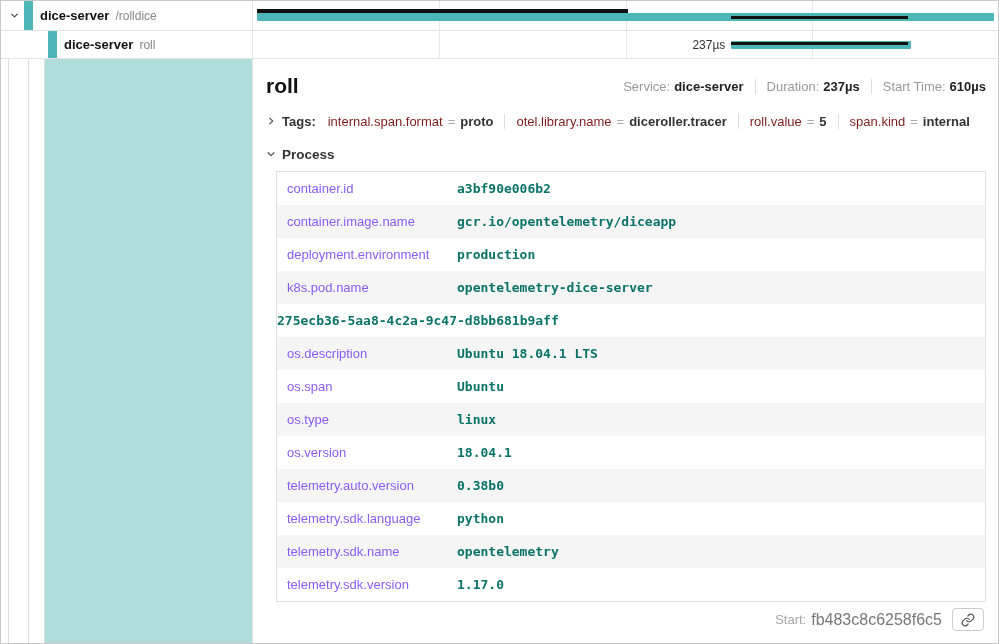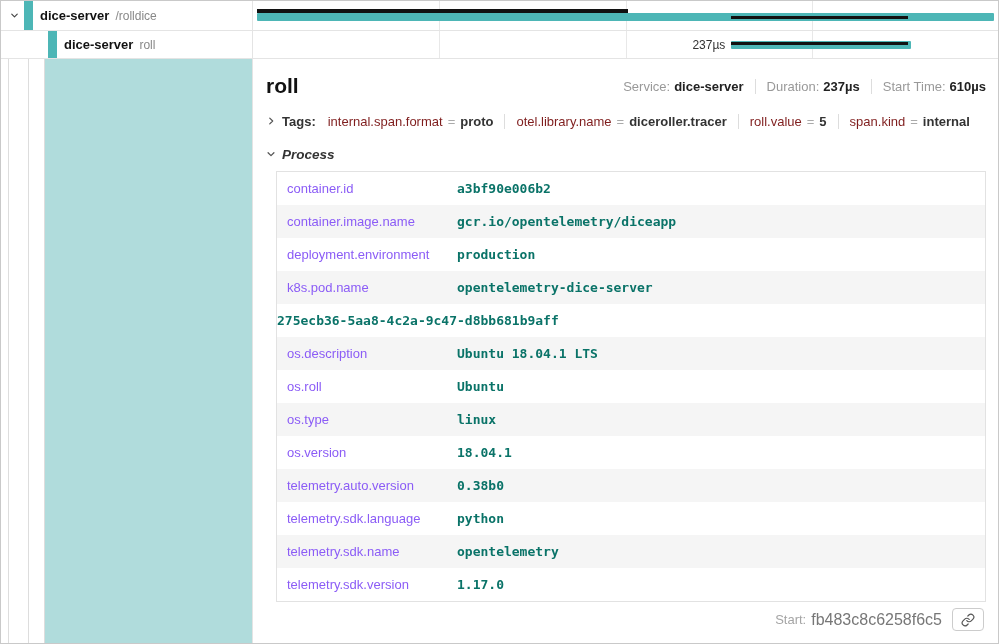--- a/index.html
+++ b/index.html
@@ -61,21 +61,21 @@
 
   .tags-row { display: flex; align-items: center; margin-top: 12px; height: 20px; font-size: 13px; cursor: pointer; }
   .acc-chevron { display: flex; align-items: center; margin-right: 6px; }
   .tags-label { font-weight: 700; color: #333; margin-right: 12px; }
   .tag-item { display: flex; align-items: center; white-space: nowrap; }
   .tag-key { color: #7f1d1d; }
   .tag-eq { color: #aaa; margin: 0 5px; }
   .tag-val { color: #333; font-weight: 600; }
   .tag-div { width: 1px; height: 15px; background: #ddd; margin: 0 11px; }
 
-  .process-header { display: flex; align-items: center; margin-top: 15px; height: 18px; cursor: pointer; font-style: italic; }
+  .process-header { display: flex; align-items: center; margin-top: 15px; height: 18px; cursor: pointer; }
   .process-label { font-weight: 700; font-size: 13.5px; color: #333; }
 
   .kv-table { margin: 8px 0 0 10px; border: 1px solid #e2e2e2; }
   .kv-row { display: flex; align-items: center; height: 33px; font-size: 13px; }
   .kv-row:nth-child(even) { background: #f5f5f5; }
   .kv-key { width: 180px; flex: 0 0 180px; padding-left: 10px; color: #8b5cf6; }
   .kv-val { flex: 1; font-family: "DejaVu Sans Mono", monospace; font-size: 13px; font-weight: 600; color: #0a7368; }
 
   .detail-footer { margin-top: auto; display: flex; align-items: center; justify-content: flex-end; padding: 6px 2px 4px 0; }
   .spanid-label { font-size: 13px; color: #a5a5a5; }
@@ -213,21 +213,21 @@
           <span class="kv-val">opentelemetry-dice-server</span>
         </div>
         <div class="kv-row">
           <span class="kv-val">275ecb36-5aa8-4c2a-9c47-d8bb681b9aff</span>
         </div>
         <div class="kv-row">
           <span class="kv-key">os.description</span>
           <span class="kv-val">Ubuntu 18.04.1 LTS</span>
         </div>
         <div class="kv-row">
-          <span class="kv-key">os.roll</span>
+          <span class="kv-key">os.span</span>
           <span class="kv-val">Ubuntu</span>
         </div>
         <div class="kv-row">
           <span class="kv-key">os.type</span>
           <span class="kv-val">linux</span>
         </div>
         <div class="kv-row">
           <span class="kv-key">os.version</span>
           <span class="kv-val">18.04.1</span>
         </div>

